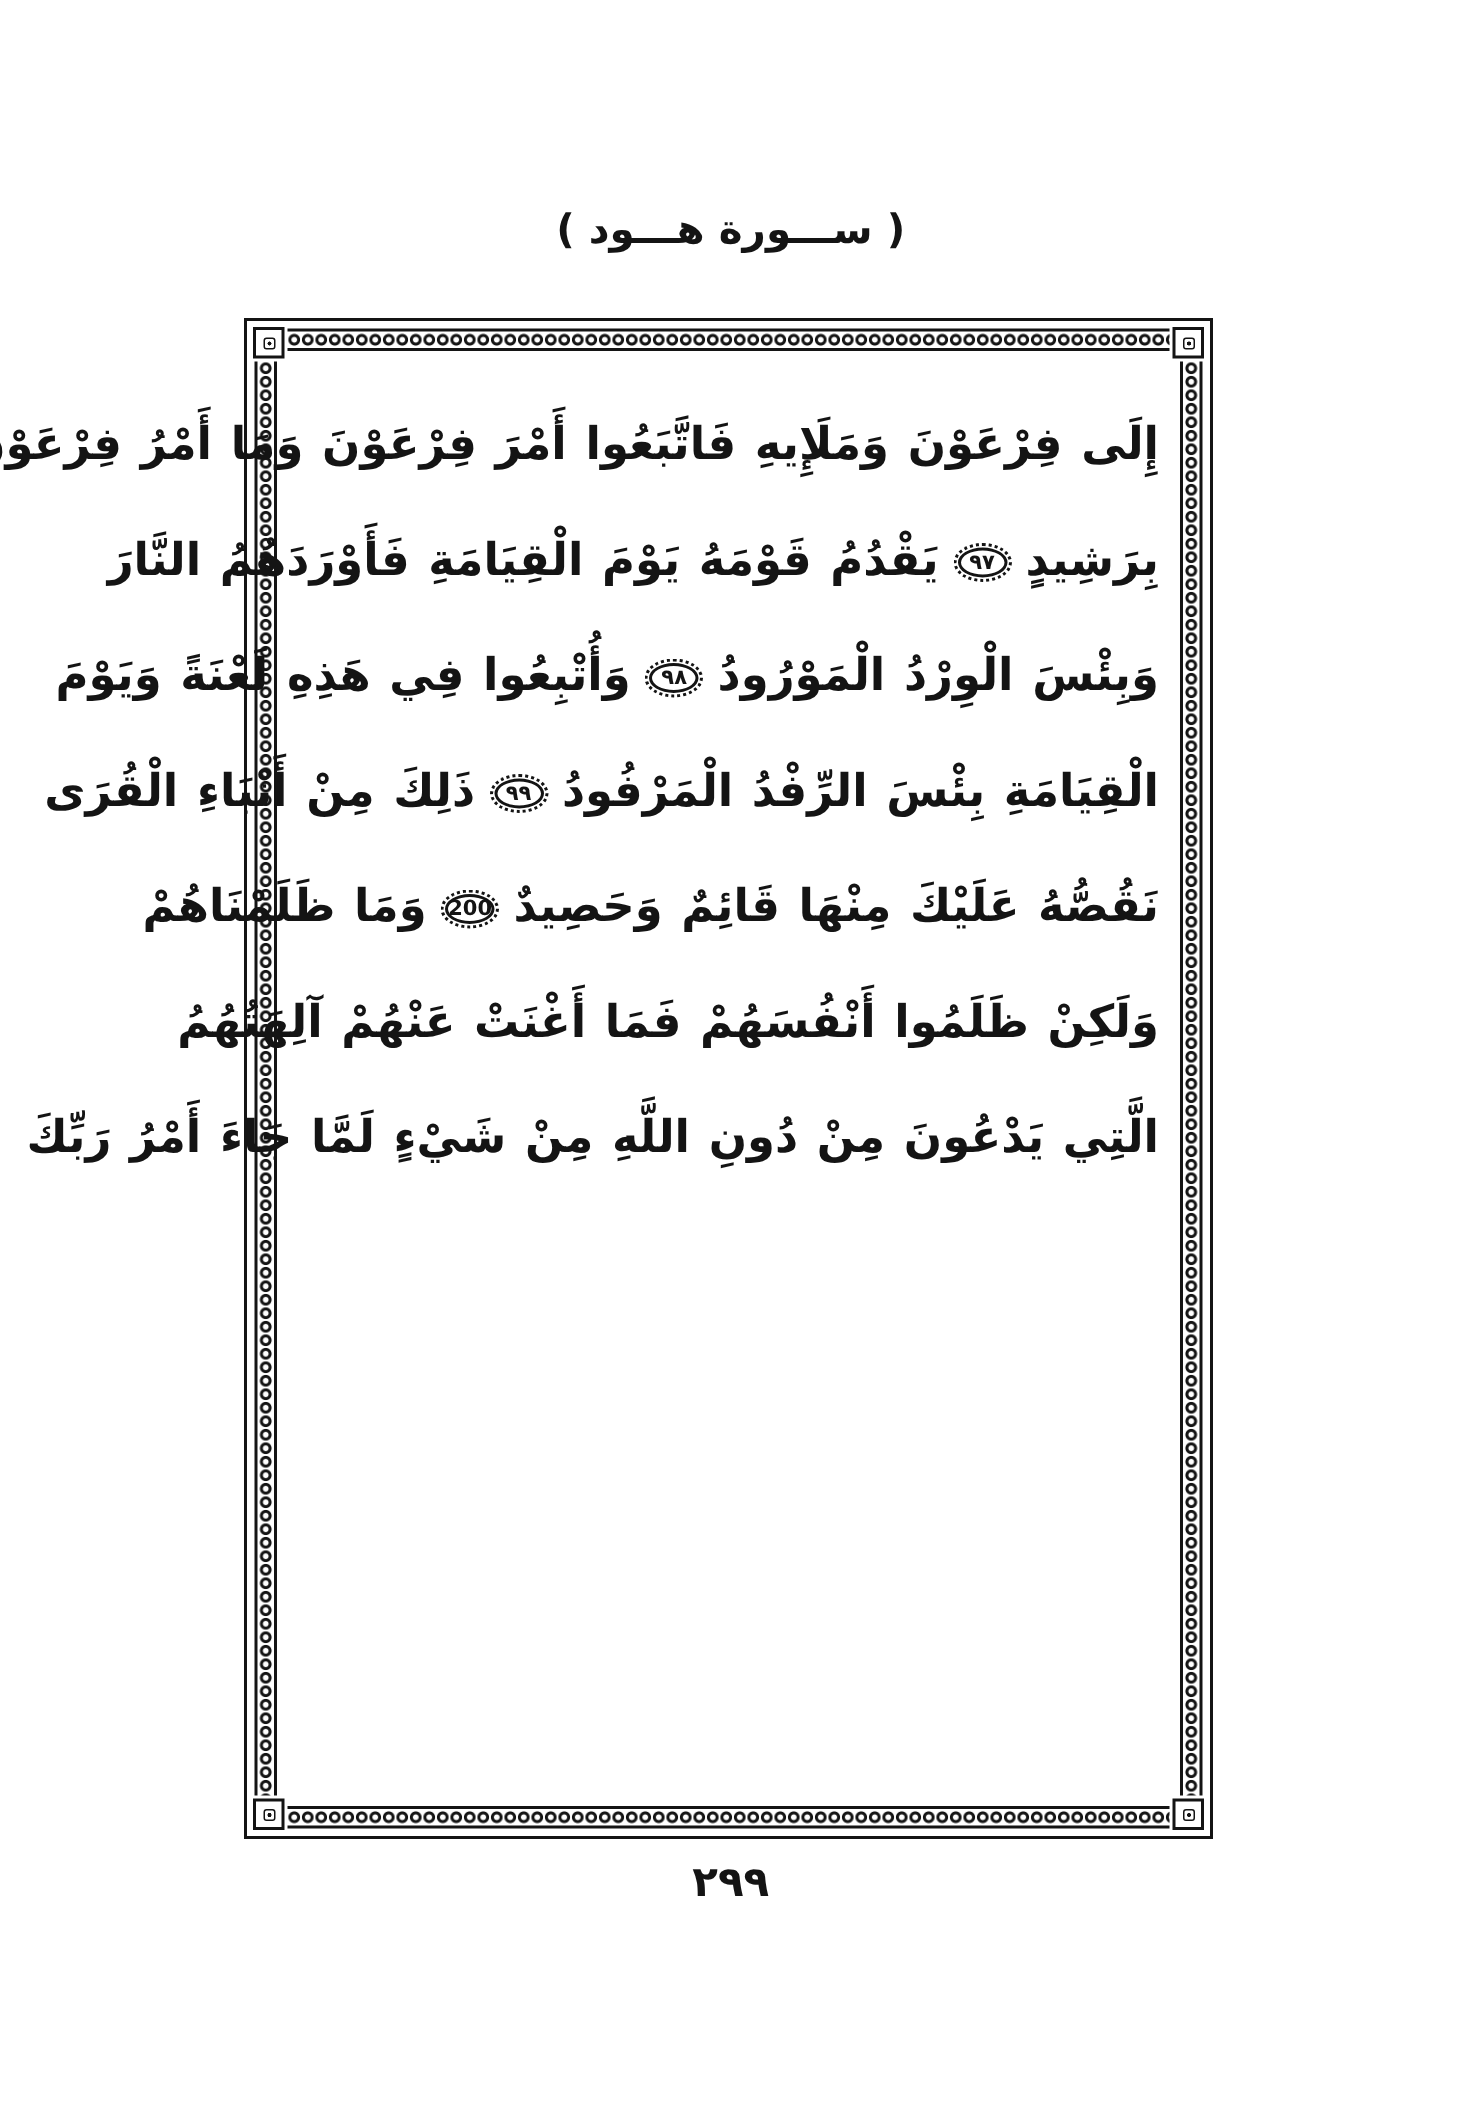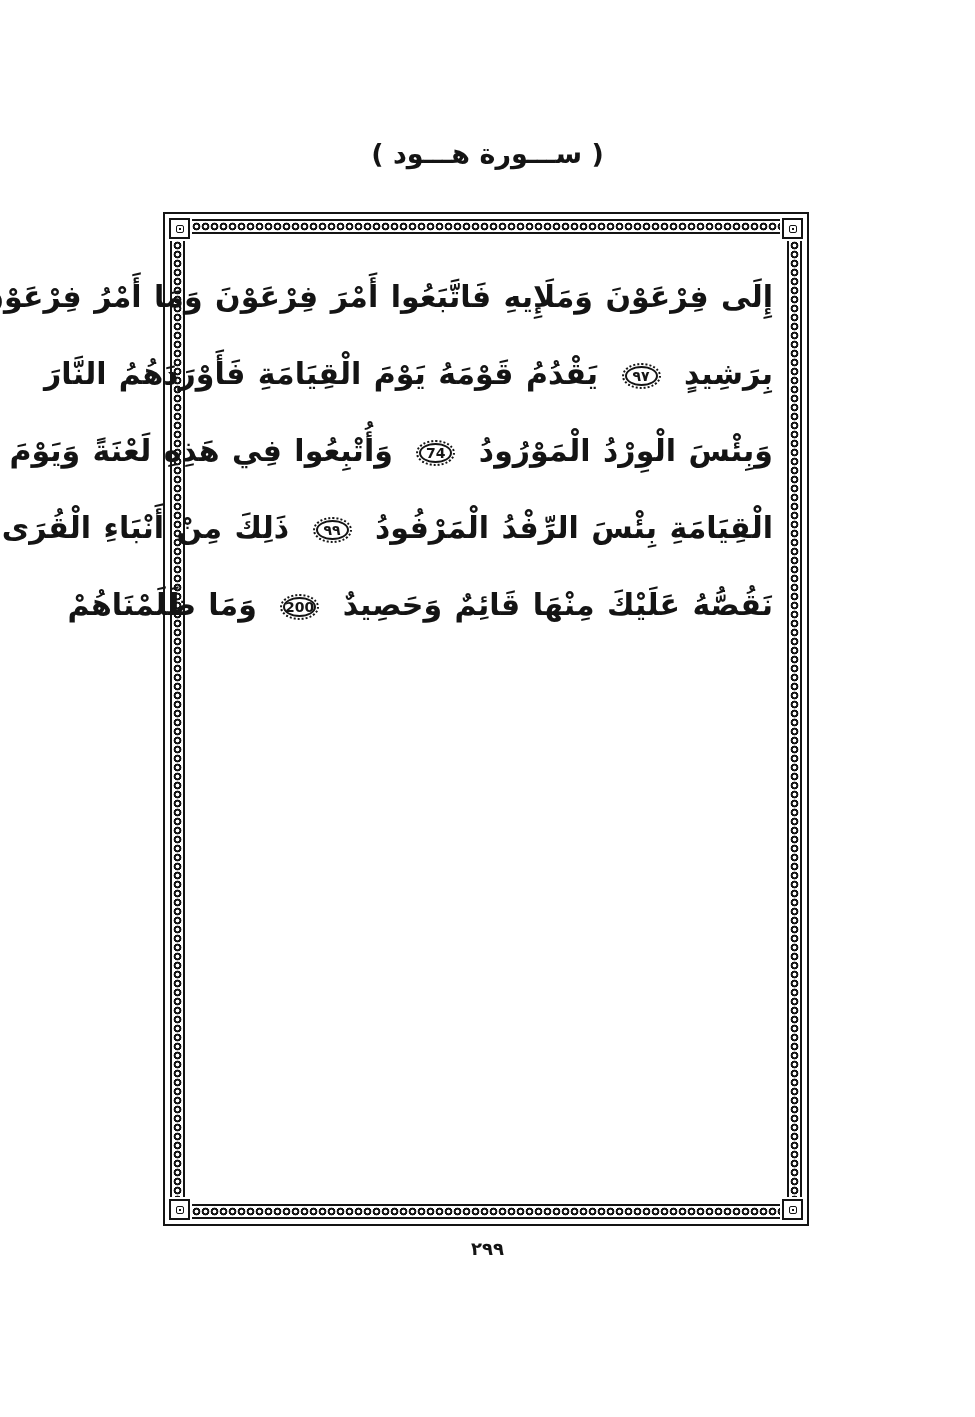--- a/index.html
+++ b/index.html
@@ -121,32 +121,32 @@
     width: 33px;
     height: 20px;
     border: 2px solid #141414;
     border-radius: 50%;
     outline: 2px dotted #141414;
     outline-offset: 1px;
     font-size: 14px;
     font-weight: 700;
     line-height: 1;
     vertical-align: middle;
-    margin: 0 14px;
+    margin: 0 0;
     box-sizing: border-box;
     background: #ffffff;
   }
   
   .page-number {
     position: absolute;
     top: 1238px;
     left: 0;
     width: 100%;
     text-align: center;
-    font-size: 18px;
+    font-size: 28px;
     font-weight: 700;
   }
 </style>
 </head>
 <body>
 
 <div class="page">
 
   <div class="surah-title">( ســـورة هـــود )</div>
 
@@ -165,21 +165,23 @@
     <div class="corner corner-bl">
         <span class="corner-dot"></span>
       </div>
     <div class="corner corner-br">
         <span class="corner-dot"></span>
       </div>
 
     <div class="text-area">
         <div class="qline"><span class="qtext">إِلَى فِرْعَوْنَ وَمَلَإِيهِ فَاتَّبَعُوا أَمْرَ فِرْعَوْنَ وَمَا أَمْرُ فِرْعَوْنَ</span></div>
         <div class="qline"><span class="qtext">بِرَشِيدٍ</span> <span class="verse-medallion">٩٧</span> <span class="qtext">يَقْدُمُ قَوْمَهُ يَوْمَ الْقِيَامَةِ فَأَوْرَدَهُمُ النَّارَ</span></div>
-        <div class="qline"><span class="qtext">وَبِئْسَ الْوِرْدُ الْمَوْرُودُ</span> <span class="verse-medallion">74</span> <span class="qtext">وَأُتْبِعُوا فِي هَذِهِ لَعْنَةً وَيَوْمَ</span></div>
+        <div class="qline"><span class="qtext">وَبِئْسَ الْوِرْدُ الْمَوْرُودُ</span> <span class="verse-medallion">٩٨</span> <span class="qtext">وَأُتْبِعُوا فِي هَذِهِ لَعْنَةً وَيَوْمَ</span></div>
         <div class="qline"><span class="qtext">الْقِيَامَةِ بِئْسَ الرِّفْدُ الْمَرْفُودُ</span> <span class="verse-medallion">٩٩</span> <span class="qtext">ذَلِكَ مِنْ أَنْبَاءِ الْقُرَى</span></div>
         <div class="qline"><span class="qtext">نَقُصُّهُ عَلَيْكَ مِنْهَا قَائِمٌ وَحَصِيدٌ</span> <span class="verse-medallion">200</span> <span class="qtext">وَمَا ظَلَمْنَاهُمْ</span></div>
+        <div class="qline"><span class="qtext">وَلَكِنْ ظَلَمُوا أَنْفُسَهُمْ فَمَا أَغْنَتْ عَنْهُمْ آلِهَتُهُمُ</span></div>
+        <div class="qline"><span class="qtext">الَّتِي يَدْعُونَ مِنْ دُونِ اللَّهِ مِنْ شَيْءٍ لَمَّا جَاءَ أَمْرُ رَبِّكَ</span></div>
       </div>
   </div>
 
   <div class="page-number">٢٩٩</div>
 
 </div>
 
 </body></html>

